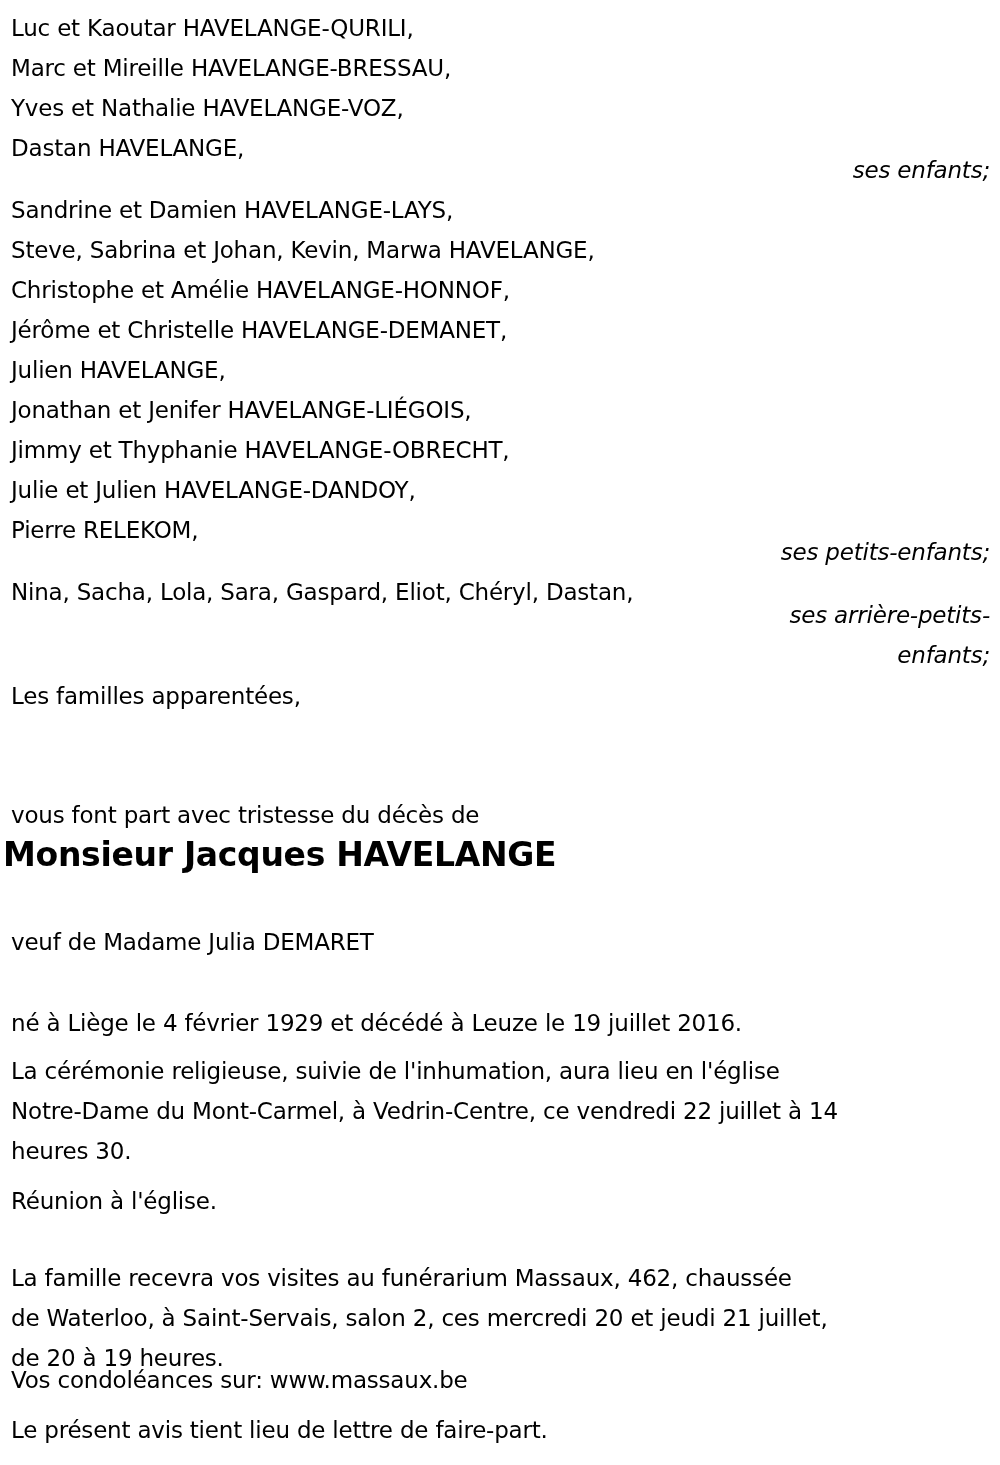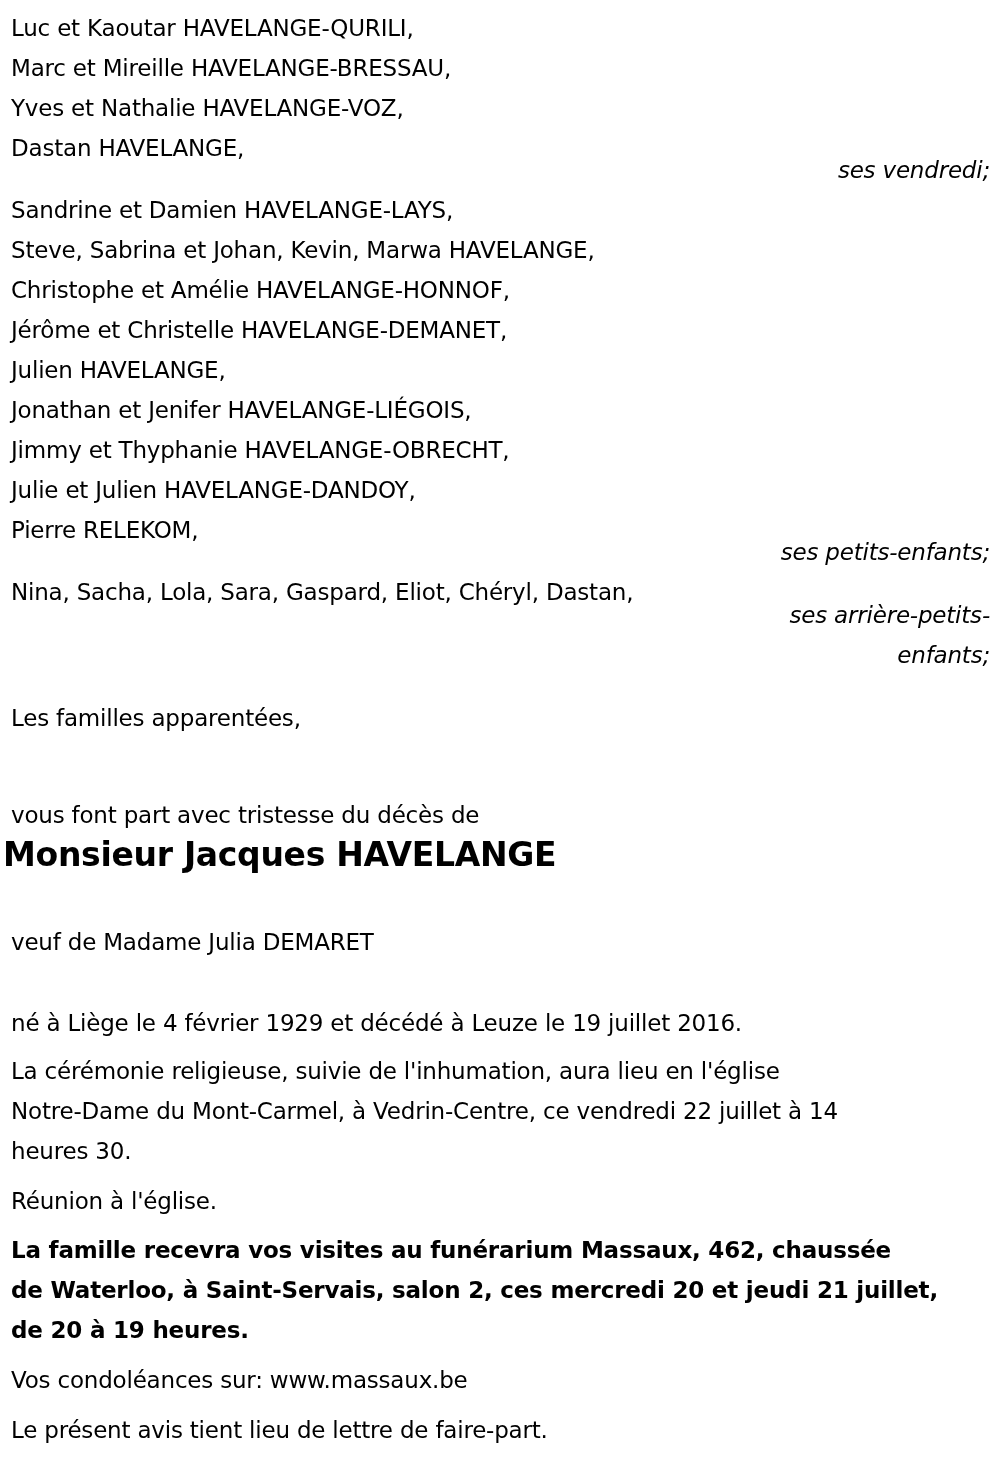--- a/index.html
+++ b/index.html
@@ -44,50 +44,51 @@
     .deceased {
       position: absolute;
       left: 3px;
       font-size: 33px;
       line-height: 40px;
       font-weight: bold;
       white-space: nowrap;
       letter-spacing: -0.3px;
     }
     .bold {
-      font-weight: bold;
+      font-weight: normal;
+      margin-top: 28px;
     }
   </style>
 </head>
 <body>
 
 <div class="doc">
 
   <div class="line" style="top:13px">Luc et Kaoutar HAVELANGE-QURILI,</div>
   <div class="line" style="top:53px">Marc et Mireille HAVELANGE-BRESSAU,</div>
   <div class="line" style="top:93px">Yves et Nathalie HAVELANGE-VOZ,</div>
   <div class="line" style="top:133px">Dastan HAVELANGE,</div>
-  <div class="role" style="top:155px">ses vendredi;</div>
+  <div class="role" style="top:155px">ses enfants;</div>
 
   <div class="line" style="top:195px">Sandrine et Damien HAVELANGE-LAYS,</div>
   <div class="line" style="top:235px">Steve, Sabrina et Johan, Kevin, Marwa HAVELANGE,</div>
   <div class="line" style="top:275px">Christophe et Amélie HAVELANGE-HONNOF,</div>
   <div class="line" style="top:315px">Jérôme et Christelle HAVELANGE-DEMANET,</div>
   <div class="line" style="top:395px">Jonathan et Jenifer HAVELANGE-LIÉGOIS,</div>
   <div class="line" style="top:355px">Julien HAVELANGE,</div>
   <div class="line" style="top:435px">Jimmy et Thyphanie HAVELANGE-OBRECHT,</div>
   <div class="line" style="top:475px">Julie et Julien HAVELANGE-DANDOY,</div>
   <div class="line" style="top:515px">Pierre RELEKOM,</div>
   <div class="role" style="top:537px">ses petits-enfants;</div>
 
   <div class="line" style="top:577px">Nina, Sacha, Lola, Sara, Gaspard, Eliot, Chéryl, Dastan,</div>
   <div class="role" style="top:600px">ses arrière-petits-</div>
   <div class="role" style="top:640px">enfants;</div>
 
-  <div class="line" style="top:703px">Les familles apparentées,</div>
+  <div class="line" style="top:681px">Les familles apparentées,</div>
 
   <div class="line" style="top:800px">vous font part avec tristesse du décès de</div>
 
   <div class="deceased" style="top:835px">Monsieur Jacques HAVELANGE</div>
 
   <div class="line" style="top:927px">veuf de Madame Julia DEMARET</div>
 
   <div class="line" style="top:1008px">né à Liège le 4 février 1929 et décédé à Leuze le 19 juillet 2016.</div>
 
   <div class="line" style="top:1056px">La cérémonie religieuse, suivie de l'inhumation, aura lieu en l'église</div>

